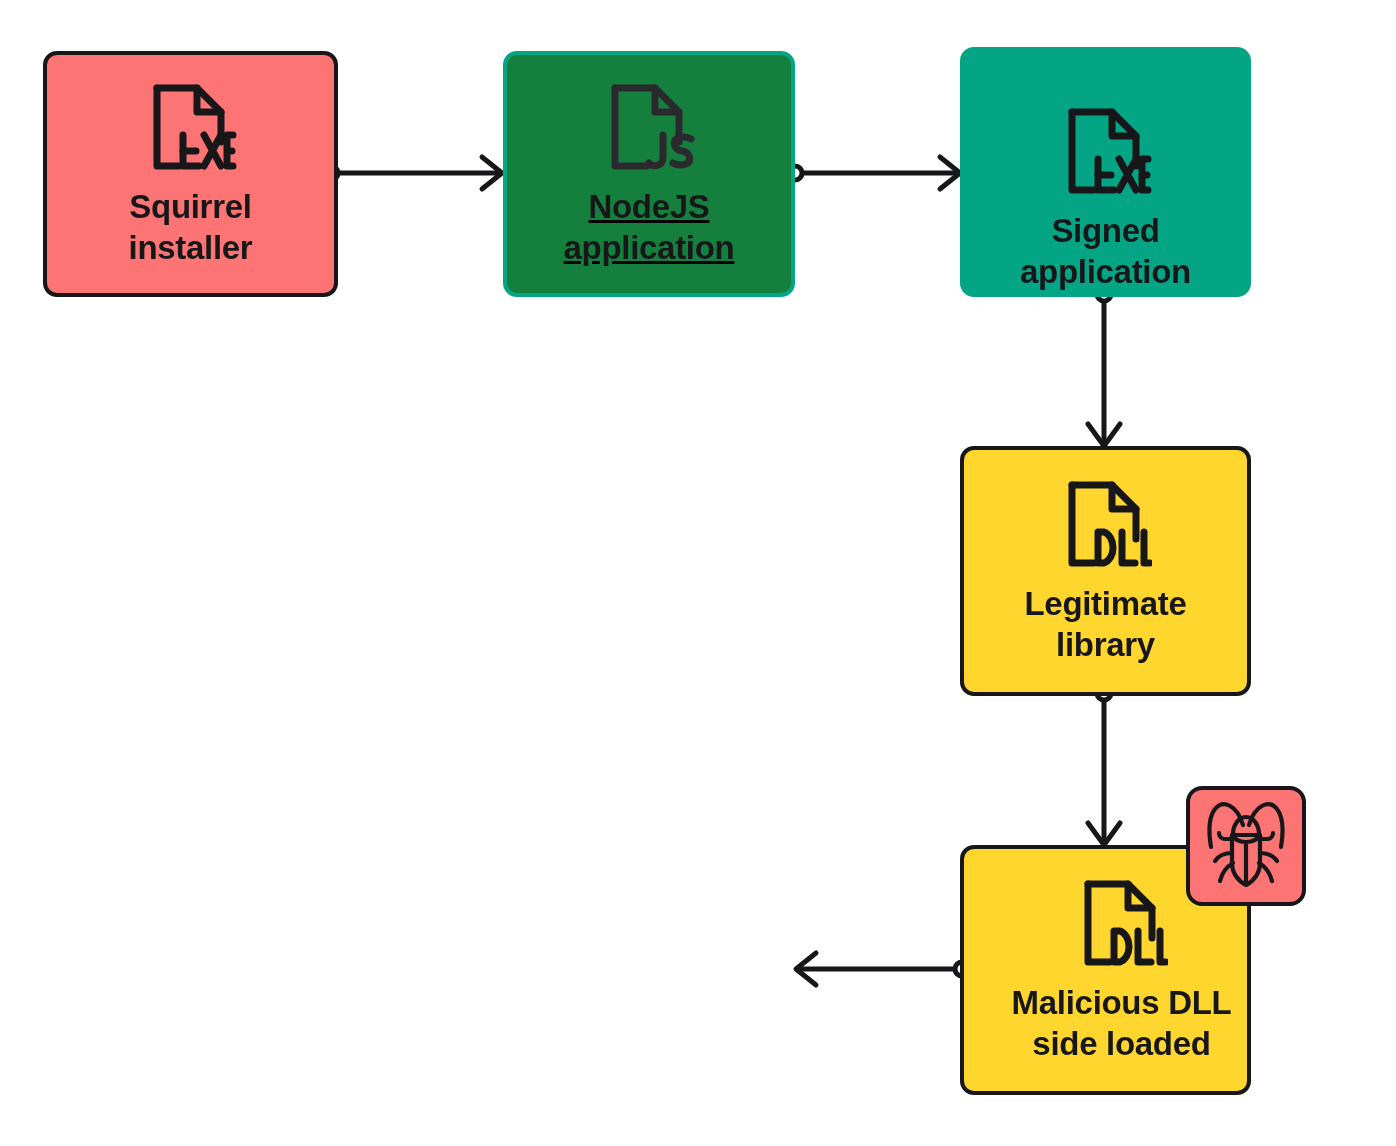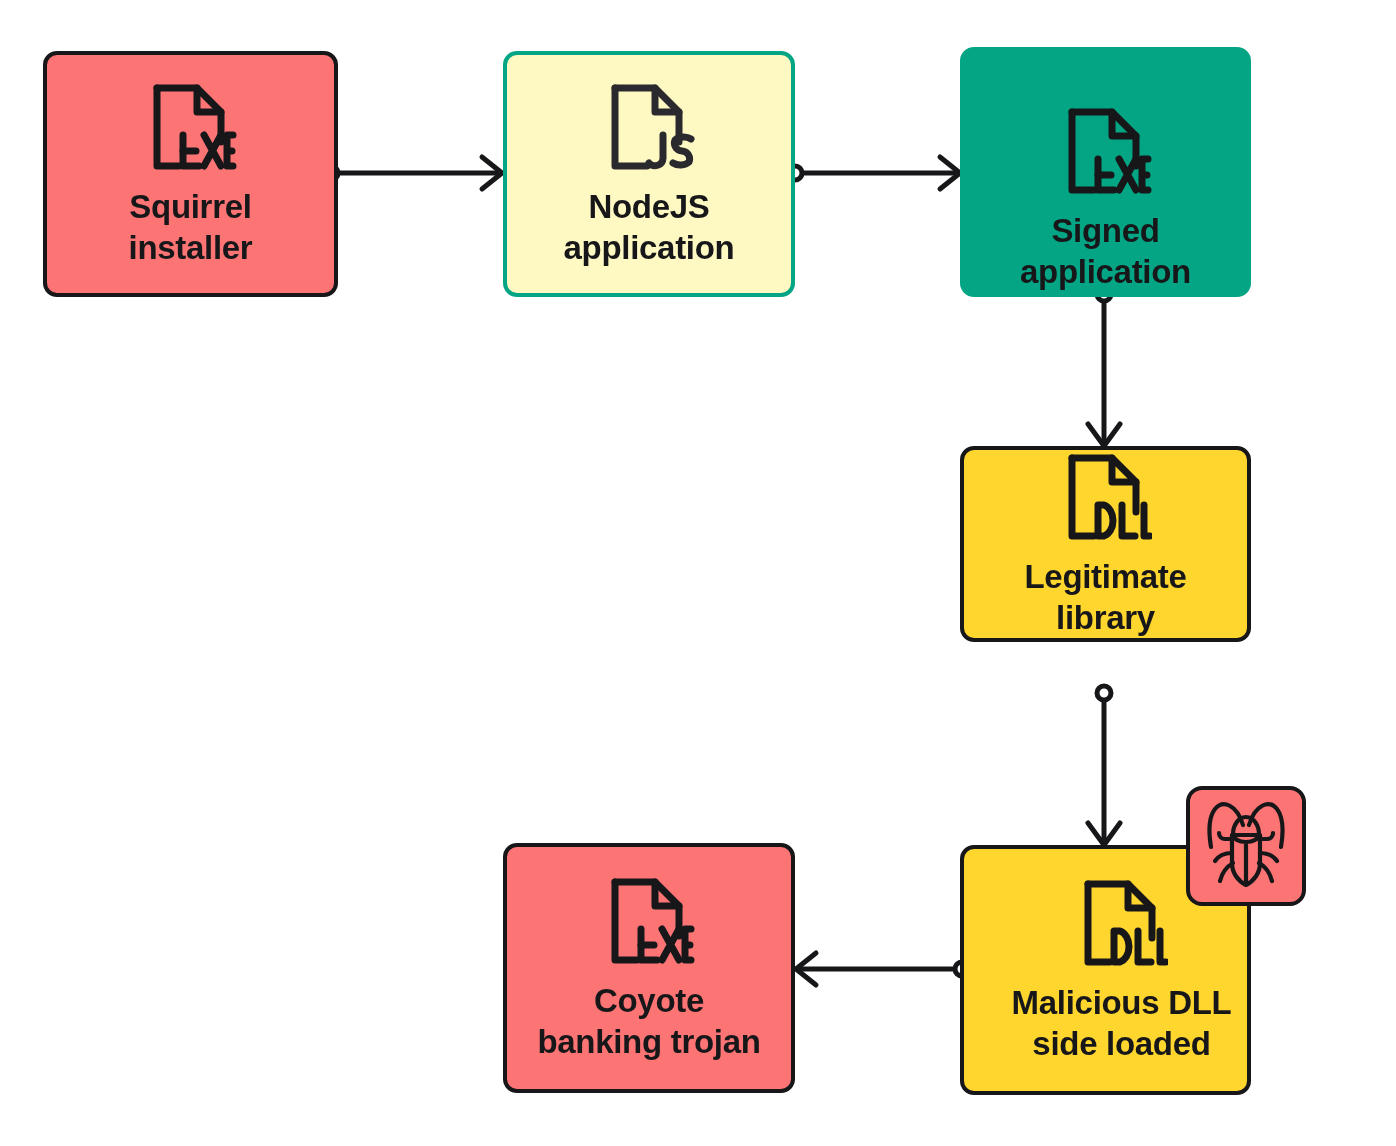--- a/index.html
+++ b/index.html
@@ -38,42 +38,42 @@
     border: 4px solid #17171a;
     display: flex;
     flex-direction: column;
     align-items: center;
     justify-content: center;
     z-index: 3;
   }
   .node.n-red    { background: #fc7474; border-color: #17171a; }
   .node.n-teal   { background: #04a585; border-color: #04a585; }
   .node.n-yellow { background: #ffd62e; border-color: #17171a; }
-  .node.n-white  { background: #fef9c3; border-color: #04a585; }
+  .node.n-white  { background: #15803d; border-color: #04a585; text-decoration: underline; }
 
   .node-icon {
     display: block;
     margin-bottom: 8px;
   }
   .node-label {
     font-size: 33px;
     font-weight: 700;
     line-height: 1.24;
     text-align: center;
     color: #17171a;
     letter-spacing: -0.3px;
     white-space: pre-line;
     padding: 0 8px;
   }
 
   
   #node-squirrel     { left: 43px;  top: 51px;  width: 295px; height: 246px; }
   #node-nodejs       { left: 503px; top: 51px;  width: 292px; height: 246px; }
   #node-signed       { left: 960px; top: 47px;  width: 291px; height: 250px; justify-content: flex-end; }
-  #node-legit        { left: 960px; top: 446px; width: 291px; height: 196px; }
+  #node-legit        { left: 960px; top: 446px; width: 291px; height: 250px; }
   #node-malicious    { left: 960px; top: 845px; width: 291px; height: 250px; padding-left: 32px; }
   #node-coyote       { left: 503px; top: 843px; width: 292px; height: 250px; }
 
   
   #badge-bug {
     position: absolute;
     left: 1186px;
     top: 786px;
     width: 120px;
     height: 120px;
@@ -206,37 +206,20 @@
           <path d="M38 56 v31 h6 a12 16 0 0 0 0 -31 z"></path>
           <path d="M62 56 v31 h13"></path>
           <path d="M84 56 v31 h6"></path>
         </g>
       </svg>
     </span>
     <div class="node-label">Malicious DLL
 side loaded</div>
   </div>
 
-  <div class="node n-red" id="node-coyote">
-    <span class="node-icon">
-      <svg width="92" height="96" viewBox="0 0 92 96" xmlns="http://www.w3.org/2000/svg">
-        <path d="M12 9 h40 l24 24 v30" fill="none" stroke="#17171a" stroke-width="7" stroke-linecap="round" stroke-linejoin="round"></path>
-        <path d="M52 9 v24 h24" fill="none" stroke="#17171a" stroke-width="7" stroke-linecap="round" stroke-linejoin="round"></path>
-        <path d="M12 9 v78 h22" fill="none" stroke="#17171a" stroke-width="7" stroke-linecap="round" stroke-linejoin="round"></path>
-        <g fill="none" stroke="#17171a" stroke-width="7" stroke-linecap="round" stroke-linejoin="round">
-          <path d="M38 56 v31 h16"></path>
-          <path d="M38 72 h13"></path>
-          <path d="M59 56 l17 31 M76 56 l-17 31"></path>
-          <path d="M88 56 h-6 v31 h6 M82 72 h5"></path>
-        </g>
-      </svg>
-    </span>
-    <div class="node-label">Coyote
-banking trojan</div>
-  </div>
 
   <div id="badge-bug">
     <span>
       <svg width="94" height="94" viewBox="0 0 94 94" xmlns="http://www.w3.org/2000/svg">
         <g fill="none" stroke="#17171a" stroke-width="4.2" stroke-linecap="round" stroke-linejoin="round">
 
           <path d="M44 28 C38 8 24 2 16 12 C9 21 10 38 12 50"></path>
           <path d="M50 28 C56 8 70 2 78 12 C85 21 84 38 82 50"></path>
 
           <path d="M47 20 C39 20 34 29 34 37 C34 42 40 45 47 45 C54 45 60 42 60 37 C60 29 55 20 47 20 Z"></path>

